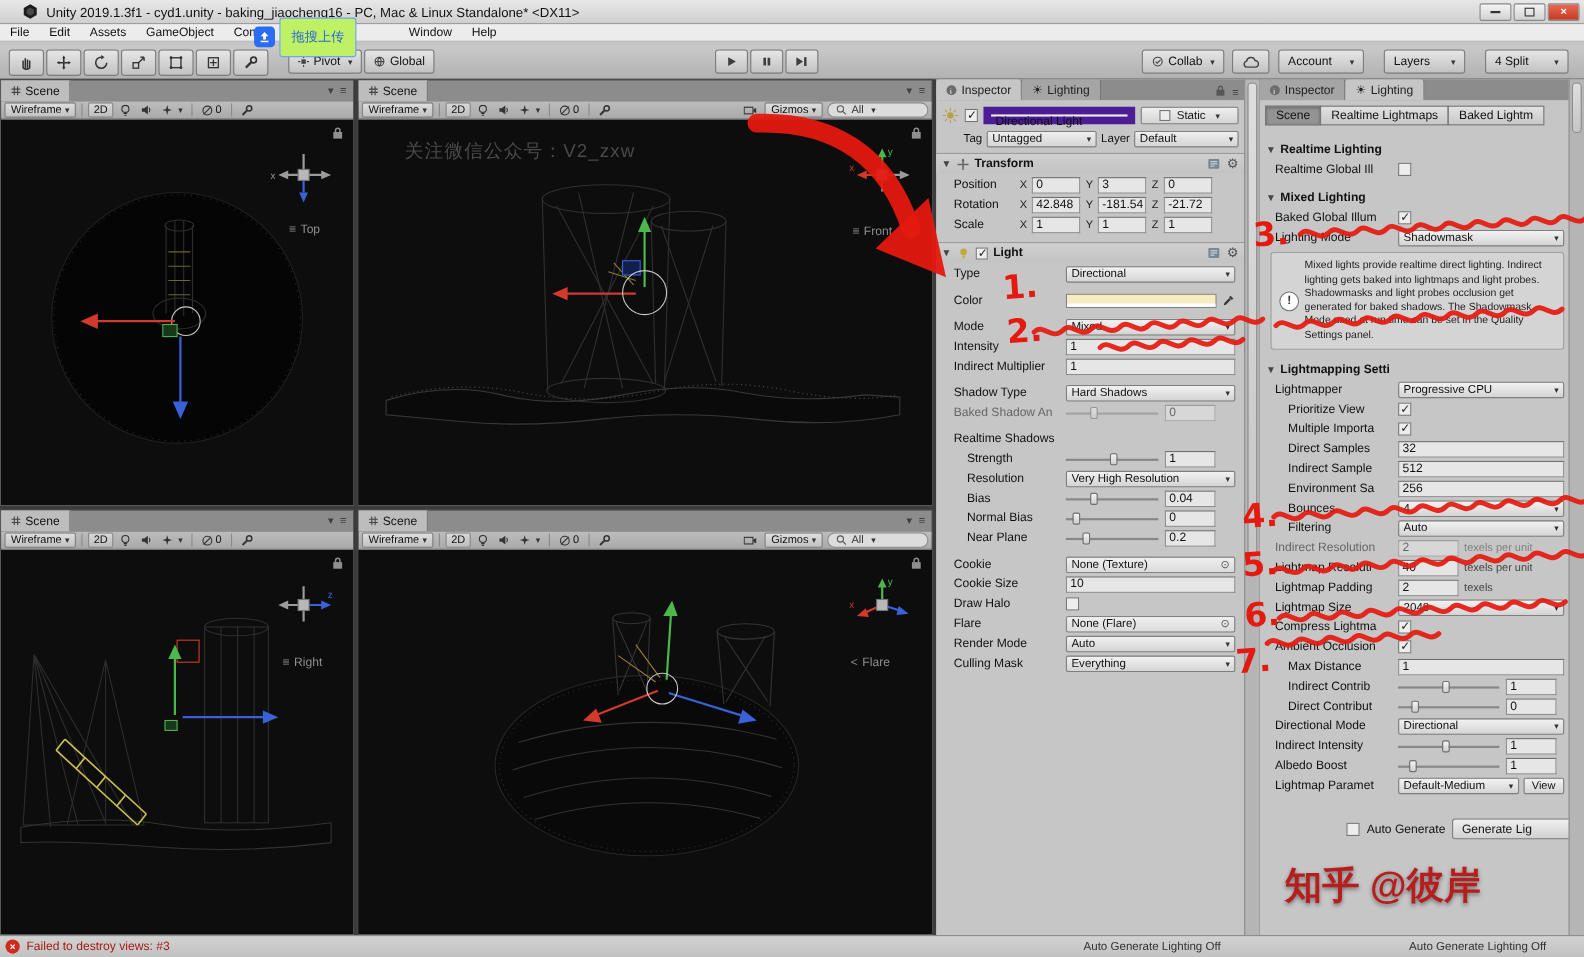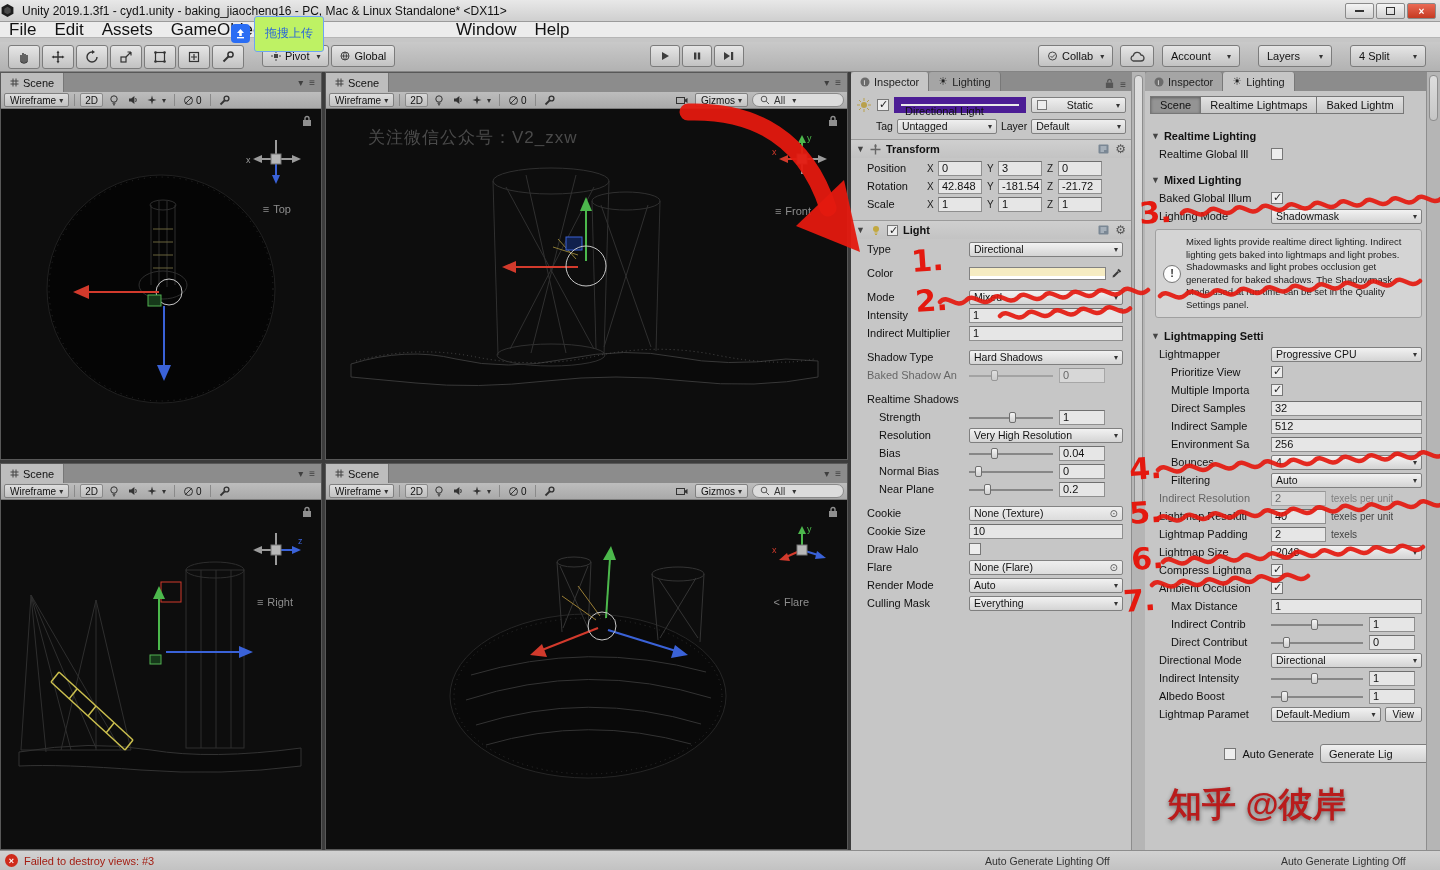--- a/index.html
+++ b/index.html
@@ -3,31 +3,31 @@
 <meta charset="utf-8">
 <style>
   *{margin:0;padding:0;box-sizing:border-box;}
   html,body{width:1440px;height:870px;overflow:hidden;background:#c6c6c6;
     font-family:"Liberation Sans","DejaVu Sans",sans-serif;color:#111;}
   #app{position:absolute;left:0;top:0;width:1440px;height:870px;font-size:11px;overflow:hidden;}
 
   
   #titlebar{position:absolute;left:0;top:0;width:1440px;height:22px;
     background:linear-gradient(#e8e8e8,#cfcfcf);border-bottom:1px solid #9a9a9a;
-    display:flex;align-items:center;padding:0 0;font-size:12px;}
+    display:flex;align-items:center;padding:0 20px;font-size:12px;}
   #titlebar .logo{width:15px;height:15px;margin-right:7px;}
   .winbtns{position:absolute;right:4px;top:3px;display:flex;gap:2px;}
   .winbtn{width:29px;height:16px;border:1px solid #8a8a8a;border-radius:2px;
     background:linear-gradient(#f4f4f4,#d2d2d2);display:flex;align-items:center;justify-content:center;
     font-size:10px;color:#333;}
   .winbtn.close{background:linear-gradient(#ea6a55,#c53a22);color:#fff;font-weight:bold;}
 
   
   #menubar{position:absolute;left:0;top:22px;width:1440px;height:16px;background:#ececec;
-    border-bottom:1px solid #b5b5b5;display:flex;align-items:center;font-size:17px;text-align:center;}
+    border-bottom:1px solid #b5b5b5;display:flex;align-items:center;font-size:11px;text-align:center;}
   .menu-item{padding:0 9px;height:20px;display:flex;align-items:center;}
   .menu-spacer{width:118px;}
   #overlay-badge{position:absolute;left:231px;top:24px;height:19px;display:flex;gap:4px;z-index:100;align-items:center;}
   #overlay-badge .ob-ico{width:19px;height:19px;border-radius:4px;background:#2a6df4;display:flex;align-items:center;justify-content:center;}
   #overlay-badge .ob-btn{height:36px;padding:0 10px;background:#bef264;border:1px solid #6ea3f5;border-radius:3px;
     color:#2a66d9;font-size:12px;display:flex;align-items:center;font-family:Liberation Mono, monospace;}
 
   
   #toolbar{position:absolute;left:0;top:42px;width:1440px;height:30px;
     background:linear-gradient(#c9c9c9,#b2b2b2);border-bottom:1px solid #848484;}
@@ -106,21 +106,21 @@
   .comp-head{display:flex;align-items:center;height:19px;border-top:1px solid #9b9b9b;
     background:linear-gradient(#cfcfcf,#c3c3c3);padding:0 5px;gap:5px;margin-top:4px;}
   .comp-title{font-weight:bold;font-size:11px;}
   .fold{font-size:9px;color:#444;}
   .head-icons{margin-left:auto;display:flex;gap:6px;align-items:center;color:#555;font-size:12px;}
 
   #obj-header{padding:4px 5px 0 5px;}
   .oh-row1{display:flex;align-items:center;gap:5px;height:20px;}
   .name-field{flex:1;height:16px;background:#e9e9e9;border:7px solid #4c1d95;padding:0 4px;
     font-size:11px;line-height:15px;}
-  .static-btn{height:16px;display:flex;align-items:center;gap:20px;padding:0 5px;
+  .static-btn{height:16px;display:flex;align-items:center;gap:6px;padding:0 16px;
     background:linear-gradient(#efefef,#d4d4d4);border:1px solid #808080;border-radius:2px;font-size:10.5px;}
   .oh-row2{display:flex;align-items:center;gap:4px;height:18px;margin-top:2px;font-size:10.5px;}
   .oh-dd{height:15px;background:linear-gradient(#efefef,#d4d4d4);border:1px solid #808080;border-radius:2px;
     display:flex;align-items:center;justify-content:space-between;padding:0 4px;font-size:10.5px;}
 
   
   .seg-row{display:flex;padding:5px 0 4px 6px;}
   .seg{height:18px;padding:0 9px;font-size:11px;display:flex;align-items:center;border:1px solid #777;
     background:linear-gradient(#e2e2e2,#c8c8c8);margin-left:-1px;white-space:nowrap;overflow:hidden;}
   .seg.active{background:#949494;box-shadow:inset 0 1px 3px rgba(0,0,0,.35);}

